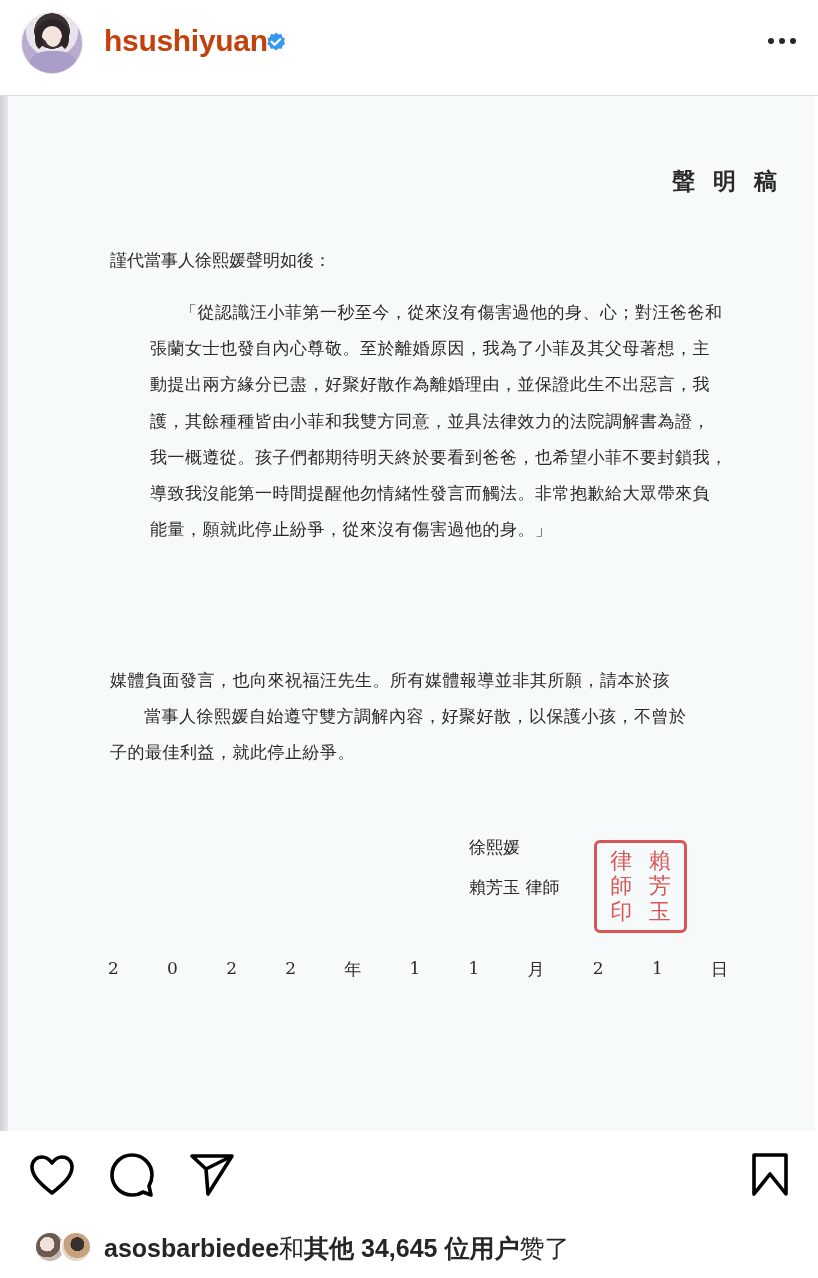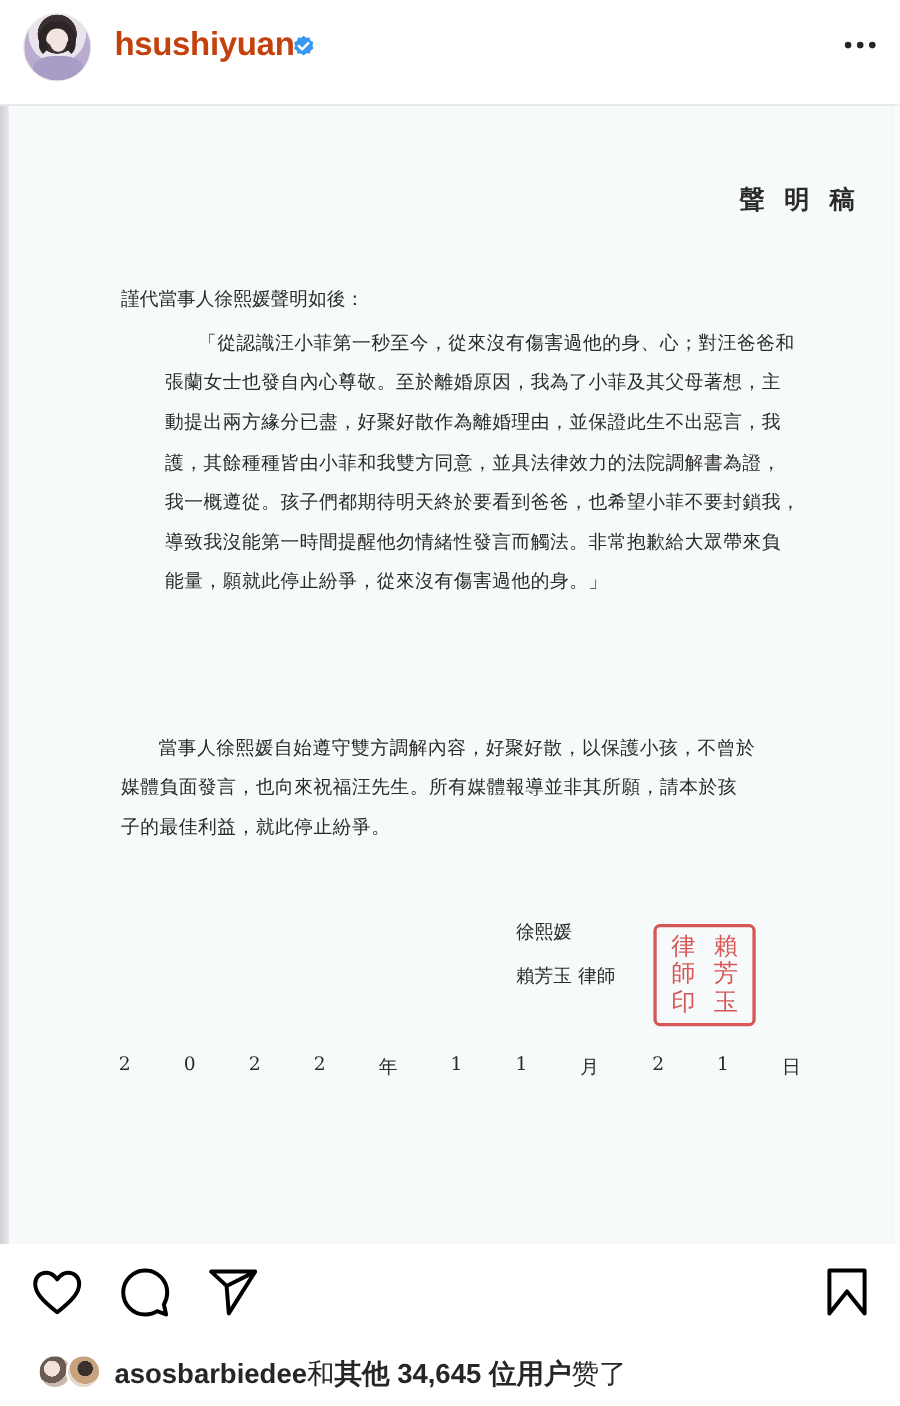--- a/index.html
+++ b/index.html
@@ -18,21 +18,21 @@
   .verified { position: absolute; left: 264px; top: 31px; width: 24px; height: 24px; }
   .more { position: absolute; left: 768px; top: 34px; width: 32px; height: 14px; display: flex; gap: 5px; align-items: center; }
   .more span { width: 6px; height: 6px; border-radius: 50%; background: #262626; display: block; }
 
   .post-image { position: absolute; left: 0; top: 95px; width: 818px; height: 1036px; background: #f7fafa; border-top: 1px solid #dcdcdc; }
   .post-image .edge { position: absolute; left: 0; top: 0; width: 8px; height: 100%; background: linear-gradient(90deg, #cfcfd4, #e8e8ec); }
   .post-image .edge-r { position: absolute; right: 0; top: 0; width: 8px; height: 100%; background: linear-gradient(90deg, #f4f7f7, #ffffff); }
 
   .doc { font-family: "DejaVu Serif", "Liberation Serif", serif; color: #2a2a2a; }
   .doc-title { position: absolute; left: 0; width: 768px; top: 166px; text-align: right; font-size: 23px; font-weight: 700; letter-spacing: 18px; padding-left: 18px; margin-left: 27px; }
-  .doc-intro { position: absolute; left: 110px; top: 260px; font-size: 17px; }
+  .doc-intro { position: absolute; left: 110px; top: 249px; font-size: 17px; }
   .para { position: absolute; left: 110px; width: 630px; font-size: 17px; }
   .para .line { height: 36.2px; line-height: 36.2px; white-space: nowrap; letter-spacing: 0.5px; }
   .para1 { top: 294px; margin-left: 40px; }
   .para2 { top: 662px; }
   .indent { padding-left: 34px; }
   .sign-name { position: absolute; left: 469px; top: 836px; font-size: 17px; }
   .sign-lawyer { position: absolute; left: 469px; top: 876px; font-size: 17px; }
   .seal { position: absolute; left: 594px; top: 840px; width: 93px; height: 93px; border: 3px solid #d23a3a; border-radius: 6px;
     padding: 5px; display: grid; grid-template-columns: 1fr 1fr; grid-template-rows: 1fr 1fr 1fr; grid-auto-flow: column;
     color: #d23a3a; font-family: "DejaVu Sans", sans-serif; font-size: 22px; line-height: 1; text-align: center; opacity: 0.85; }
@@ -86,22 +86,22 @@
     <div class="line indent" style="padding-left:30px">「從認識汪小菲第一秒至今，從來沒有傷害過他的身、心；對汪爸爸和</div>
     <div class="line">張蘭女士也發自內心尊敬。至於離婚原因，我為了小菲及其父母著想，主</div>
     <div class="line">動提出兩方緣分已盡，好聚好散作為離婚理由，並保證此生不出惡言，我</div>
     <div class="line">護，其餘種種皆由小菲和我雙方同意，並具法律效力的法院調解書為證，</div>
     <div class="line">我一概遵從。孩子們都期待明天終於要看到爸爸，也希望小菲不要封鎖我，</div>
     <div class="line">導致我沒能第一時間提醒他勿情緒性發言而觸法。非常抱歉給大眾帶來負</div>
     <div class="line">能量，願就此停止紛爭，從來沒有傷害過他的身。」</div>
   </div>
 
   <div class="para para2">
+    <div class="line">媒體負面發言，也向來祝福汪先生。所有媒體報導並非其所願，請本於孩</div>
     <div class="line indent">當事人徐熙媛自始遵守雙方調解內容，好聚好散，以保護小孩，不曾於</div>
-    <div class="line">媒體負面發言，也向來祝福汪先生。所有媒體報導並非其所願，請本於孩</div>
     <div class="line">子的最佳利益，就此停止紛爭。</div>
   </div>
 
   <div class="sign-name">徐熙媛</div>
   <div class="sign-lawyer">賴芳玉 律師</div>
 
   <div class="seal">
     <span>律</span>
     <span>師</span>
     <span>印</span>

